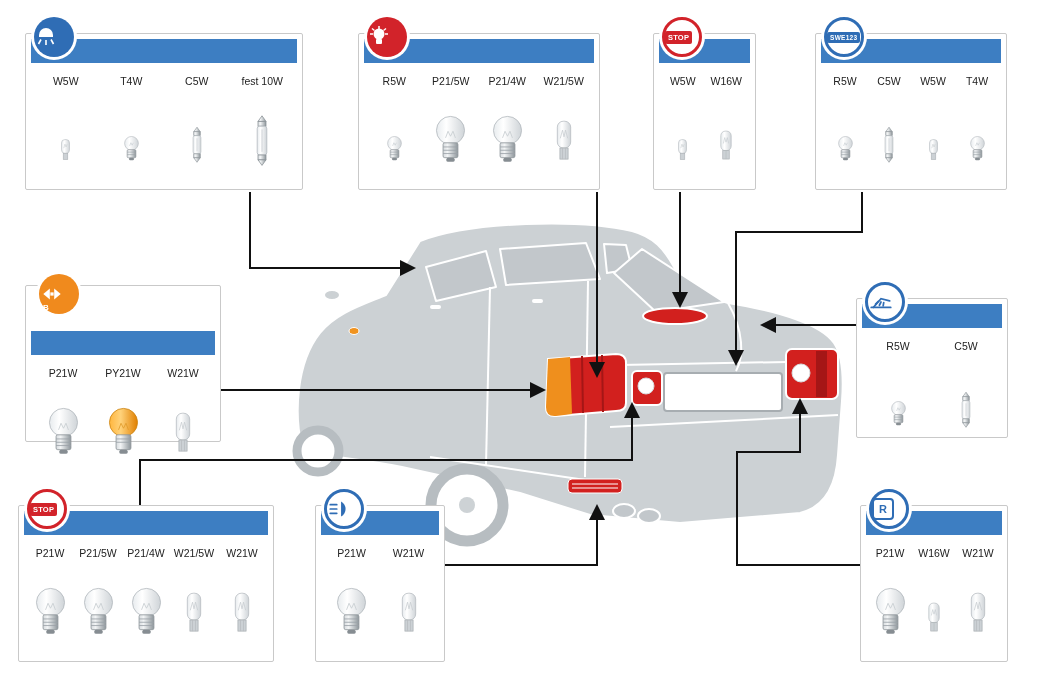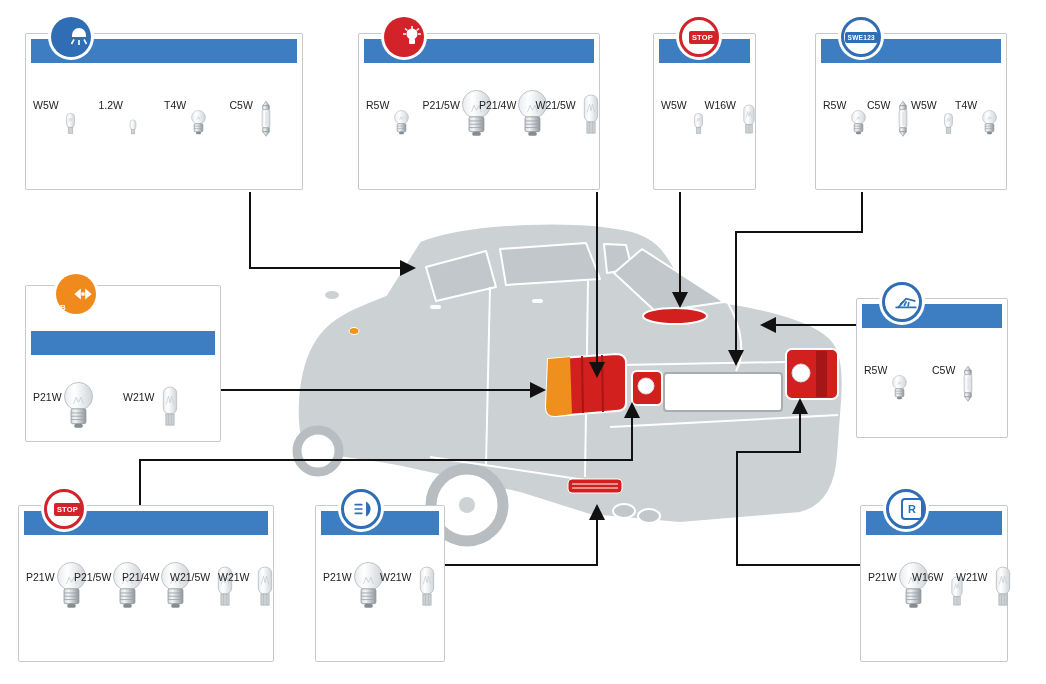--- a/index.html
+++ b/index.html
@@ -9,32 +9,32 @@
   }
   .stage{position:absolute;inset:0;}
 
   
   .panel{
     position:absolute;background:#fff;border:1px solid #c9c9c9;border-radius:2px;
     padding:5px;box-sizing:border-box;z-index:3;
   }
   .hdr{height:24px;background:#3d7ec2;}
   .panel-body{display:flex;justify-content:space-around;margin-top:12px;padding:0 2px;}
-  .col{display:flex;align-items:center;flex:1;min-width:0;}
+  .col{display:flex;flex-direction:column;align-items:center;flex:1;min-width:0;}
   .lbl{
     font-size:10.5px;line-height:1.15;text-align:center;min-height:26px;color:#222;
     display:flex;align-items:flex-start;justify-content:center;
   }
   .fig{height:70px;display:flex;align-items:flex-end;margin-bottom:4px;}
 
   
   .badge{
     position:absolute;top:-17px;left:8px;width:40px;height:40px;border-radius:50%;
-    display:flex;align-items:center;justify-content:flex-end;z-index:5;
-    box-shadow:0 0 0 3px #fff;box-sizing:border-box;margin-left:17px;
+    display:flex;align-items:center;justify-content:flex-start;z-index:5;
+    box-shadow:0 0 0 3px #fff;box-sizing:border-box;
   }
   .fill-blue{background:#2f6db5;}
   .fill-red{background:#d2232a;}
   .fill-orange{background:#f08a1d;position:relative;}
   .ring-red{background:#fff;border:3px solid #d2232a;}
   .ring-blue{background:#fff;border:3px solid #2f6db5;}
   .stop-chip{background:#d2232a;color:#fff;font-size:7.5px;font-weight:700;padding:2px 3px;border-radius:2px;letter-spacing:.2px;}
   .plate-chip{background:#2f6db5;color:#fff;font-size:6.5px;font-weight:700;padding:2px 3px;border-radius:2px;letter-spacing:.3px;}
   .r-chip{width:18px;height:18px;border:2px solid #2f6db5;border-radius:4px;color:#2f6db5;font-size:11px;font-weight:700;display:flex;align-items:center;justify-content:center;}
   .turn-b{position:absolute;left:4px;bottom:2px;color:#fff;font-size:8px;font-weight:700;}
@@ -247,40 +247,40 @@
     <div class="panel-body">
       <div class="col">
           <div class="lbl">W5W</div>
           <div class="fig">
             <svg class="b s-wedge-s">
               <use href="#b-wedge-s"></use>
             </svg>
           </div>
         </div>
       <div class="col">
-          <div class="lbl">1.2W</div>
-          <div class="fig">
-            <svg class="b s-wedge-xs">
-              <use href="#b-wedge-xs"></use>
-            </svg>
-          </div>
-        </div>
-      <div class="col">
           <div class="lbl">T4W</div>
           <div class="fig">
             <svg class="b s-round-s">
               <use href="#b-round-s"></use>
             </svg>
           </div>
         </div>
       <div class="col">
           <div class="lbl">C5W</div>
           <div class="fig">
             <svg class="b s-festoon">
               <use href="#b-festoon"></use>
+            </svg>
+          </div>
+        </div>
+      <div class="col">
+          <div class="lbl">fest 10W</div>
+          <div class="fig">
+            <svg class="b s-festoon-l">
+              <use href="#b-festoon-l"></use>
             </svg>
           </div>
         </div>
     </div>
   </section>
 
   <section class="panel" style="left:358px;top:33px;width:242px;height:157px">
     <div class="badge fill-red">
       <svg viewBox="0 0 24 24" width="24" height="24">
           <circle cx="12" cy="9" r="5.5" fill="#fff"></circle>
@@ -410,20 +410,28 @@
     <div class="panel-body">
       <div class="col">
           <div class="lbl">P21W</div>
           <div class="fig">
             <svg class="b s-round-l">
               <use href="#b-round-l"></use>
             </svg>
           </div>
         </div>
       <div class="col">
+          <div class="lbl">PY21W</div>
+          <div class="fig">
+            <svg class="b s-round-l">
+              <use href="#b-round-l-amber"></use>
+            </svg>
+          </div>
+        </div>
+      <div class="col">
           <div class="lbl">W21W</div>
           <div class="fig">
             <svg class="b s-wedge-l">
               <use href="#b-wedge-l"></use>
             </svg>
           </div>
         </div>
     </div>
   </section>
 

